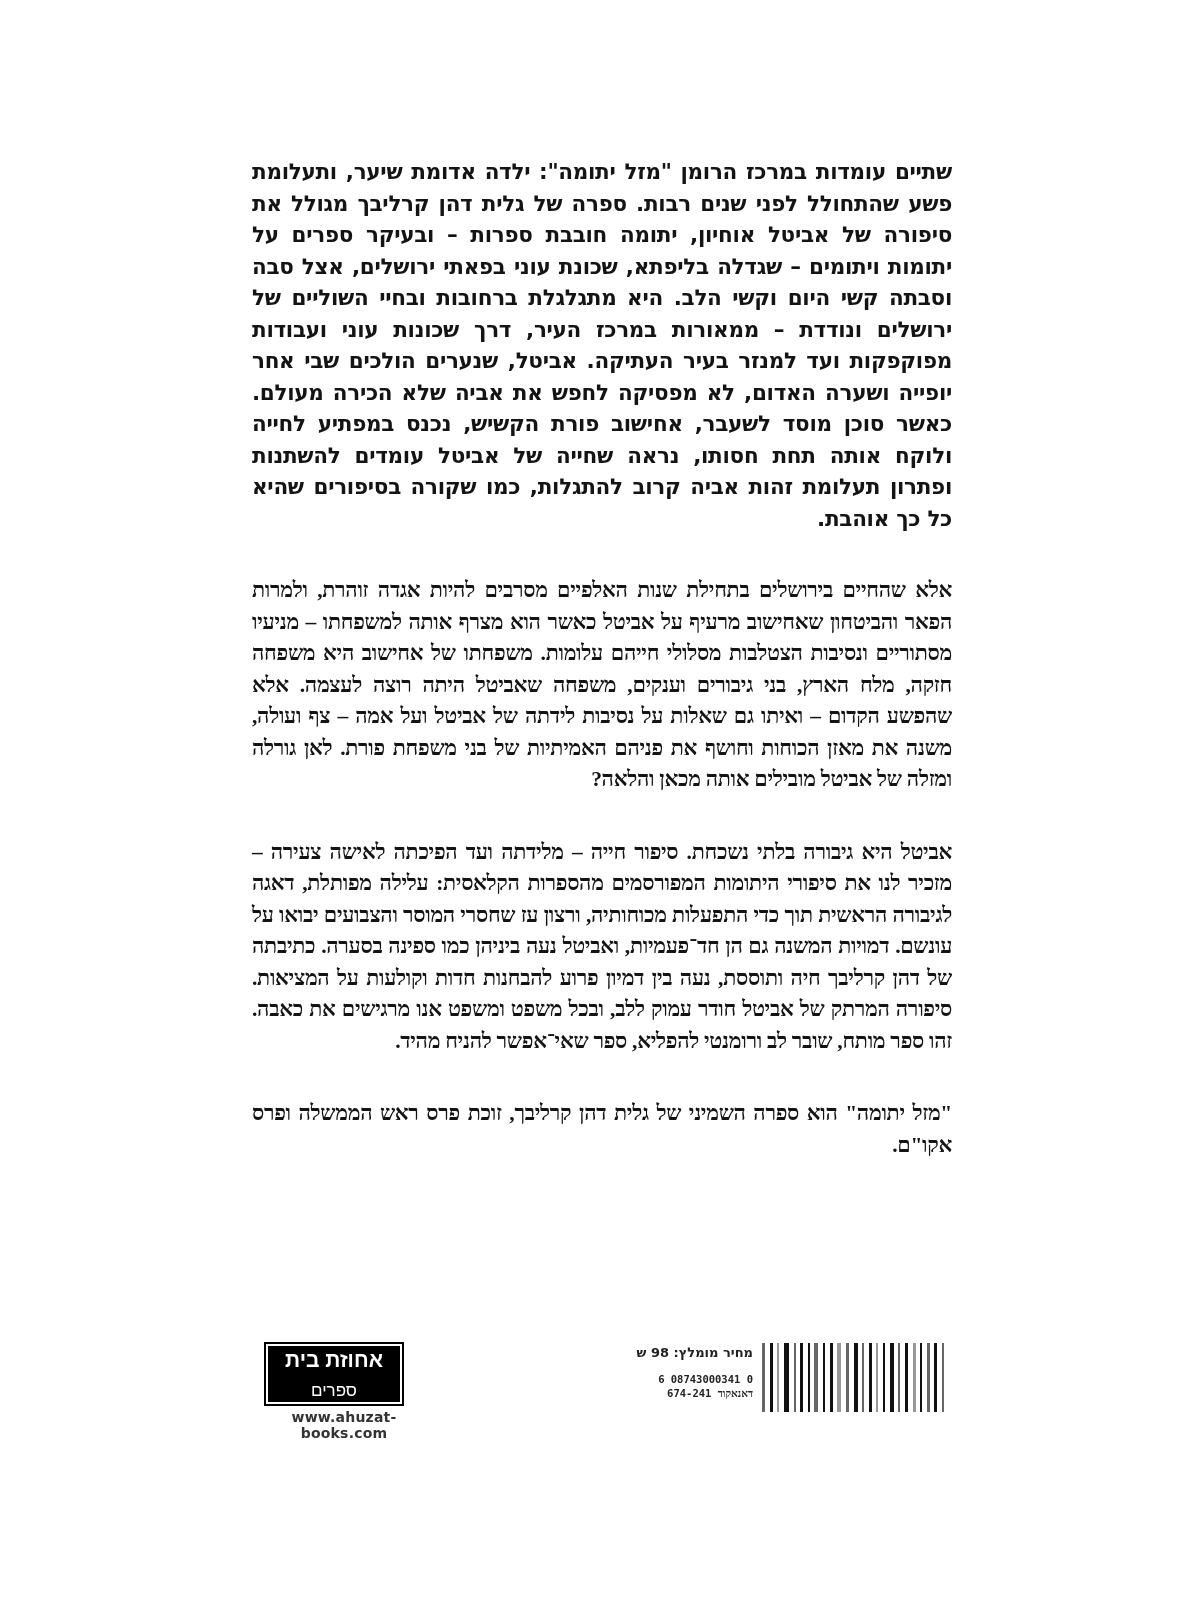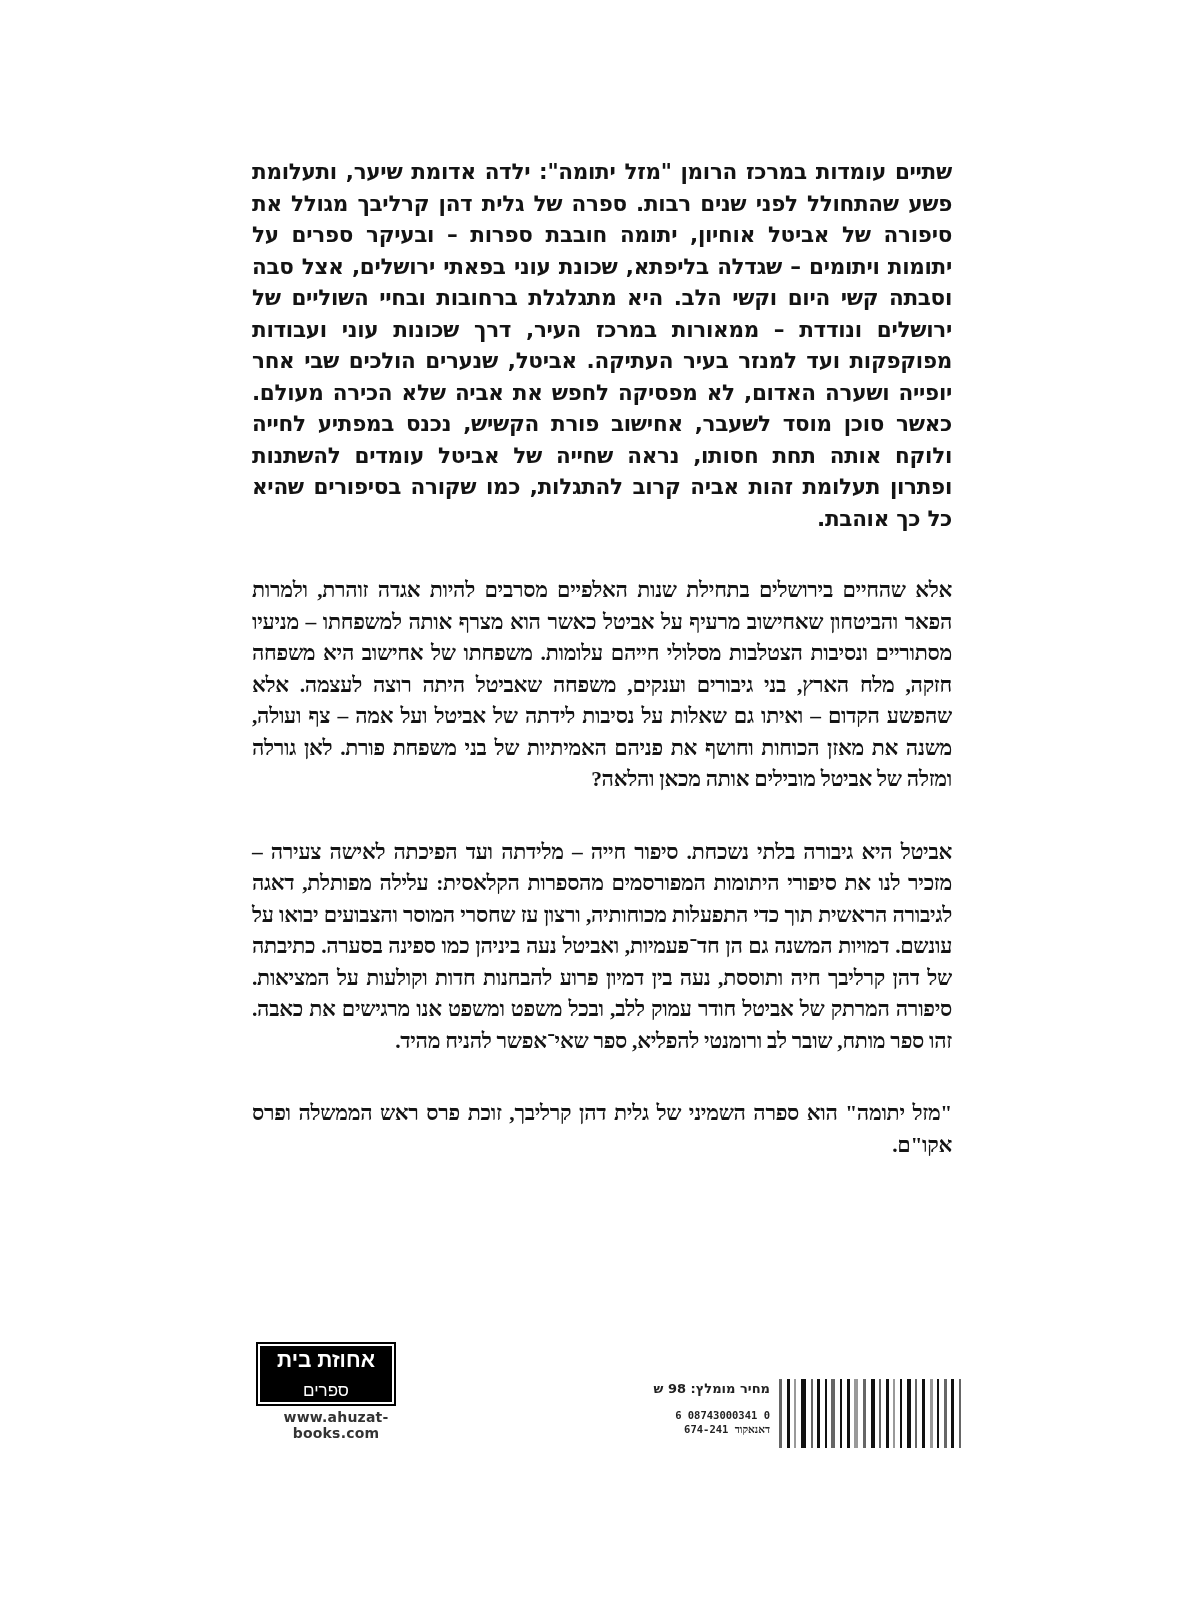--- a/index.html
+++ b/index.html
@@ -34,26 +34,25 @@
       margin: 0;
       font-size: 21.5px;
       line-height: 31.5px;
       font-weight: bold;
       letter-spacing: -0.3px;
     }
     .para + .para { margin-top: 41px; font-family: Liberation Serif, serif; }
 
     .barcode-block {
       position: absolute;
-      left: 605px;
+      left: 588px;
       top: 1338px;
       width: 360px;
       height: 80px;
       direction: rtl;
-      margin-top: 36px;
     }
     .barcode {
       position: absolute;
       right: 4px;
       top: 5px;
       width: 182px;
       height: 69px;
       display: flex;
       align-items: stretch;
       justify-content: space-between;
@@ -78,21 +77,21 @@
     }
     .code {
       font-size: 10.5px;
       line-height: 14px;
       font-family: "DejaVu Sans Mono", monospace;
       text-align: right;
     }
 
     .publisher {
       position: absolute;
-      left: 256px;
+      left: 264px;
       top: 1342px;
       width: 160px;
     }
     .logo-box {
       width: 136px;
       height: 60px;
       background: #000;
       border: 2px solid #000;
       box-shadow: inset 0 0 0 2px #fff, inset 0 0 0 3px #000;
       color: #fff;

